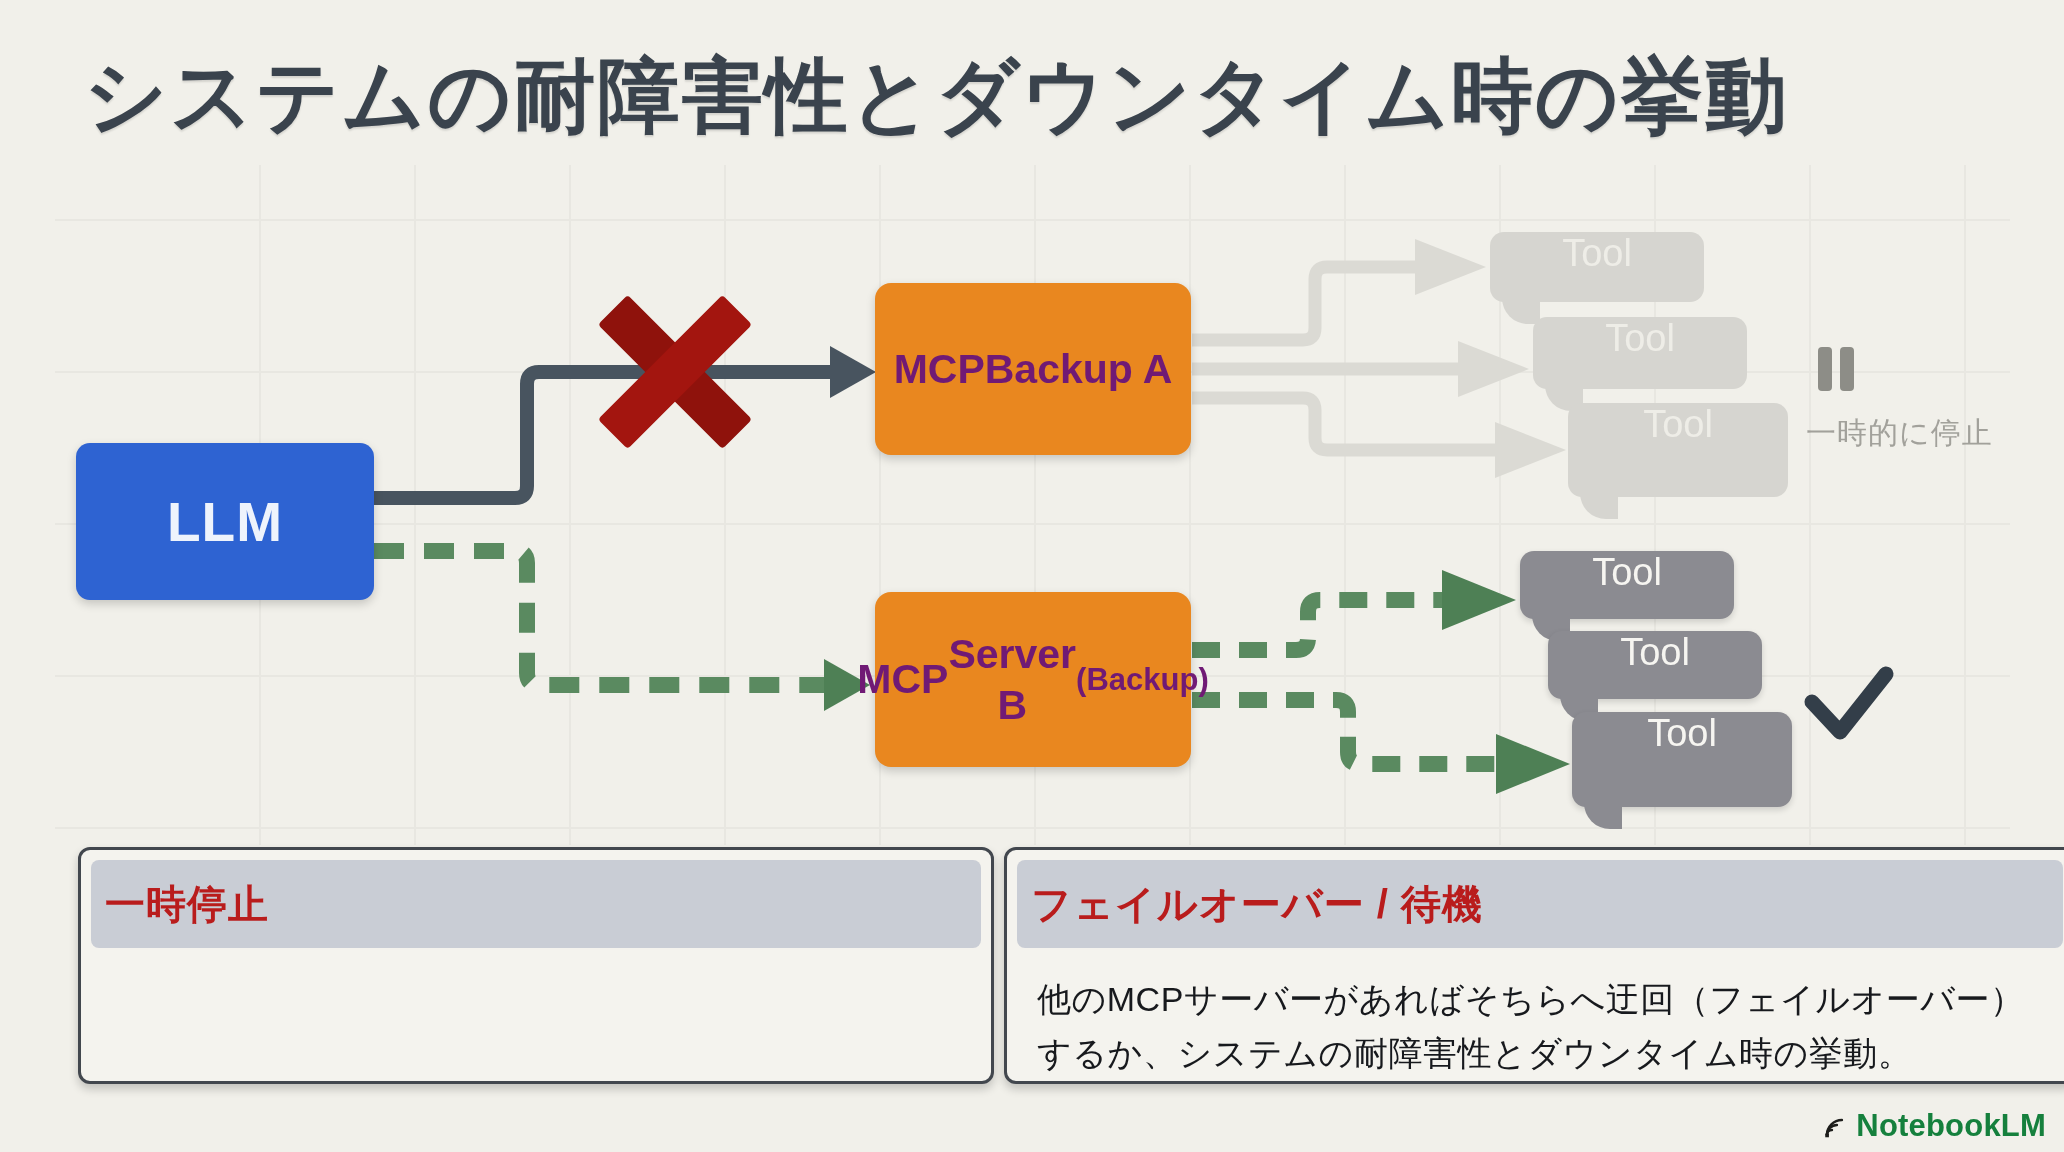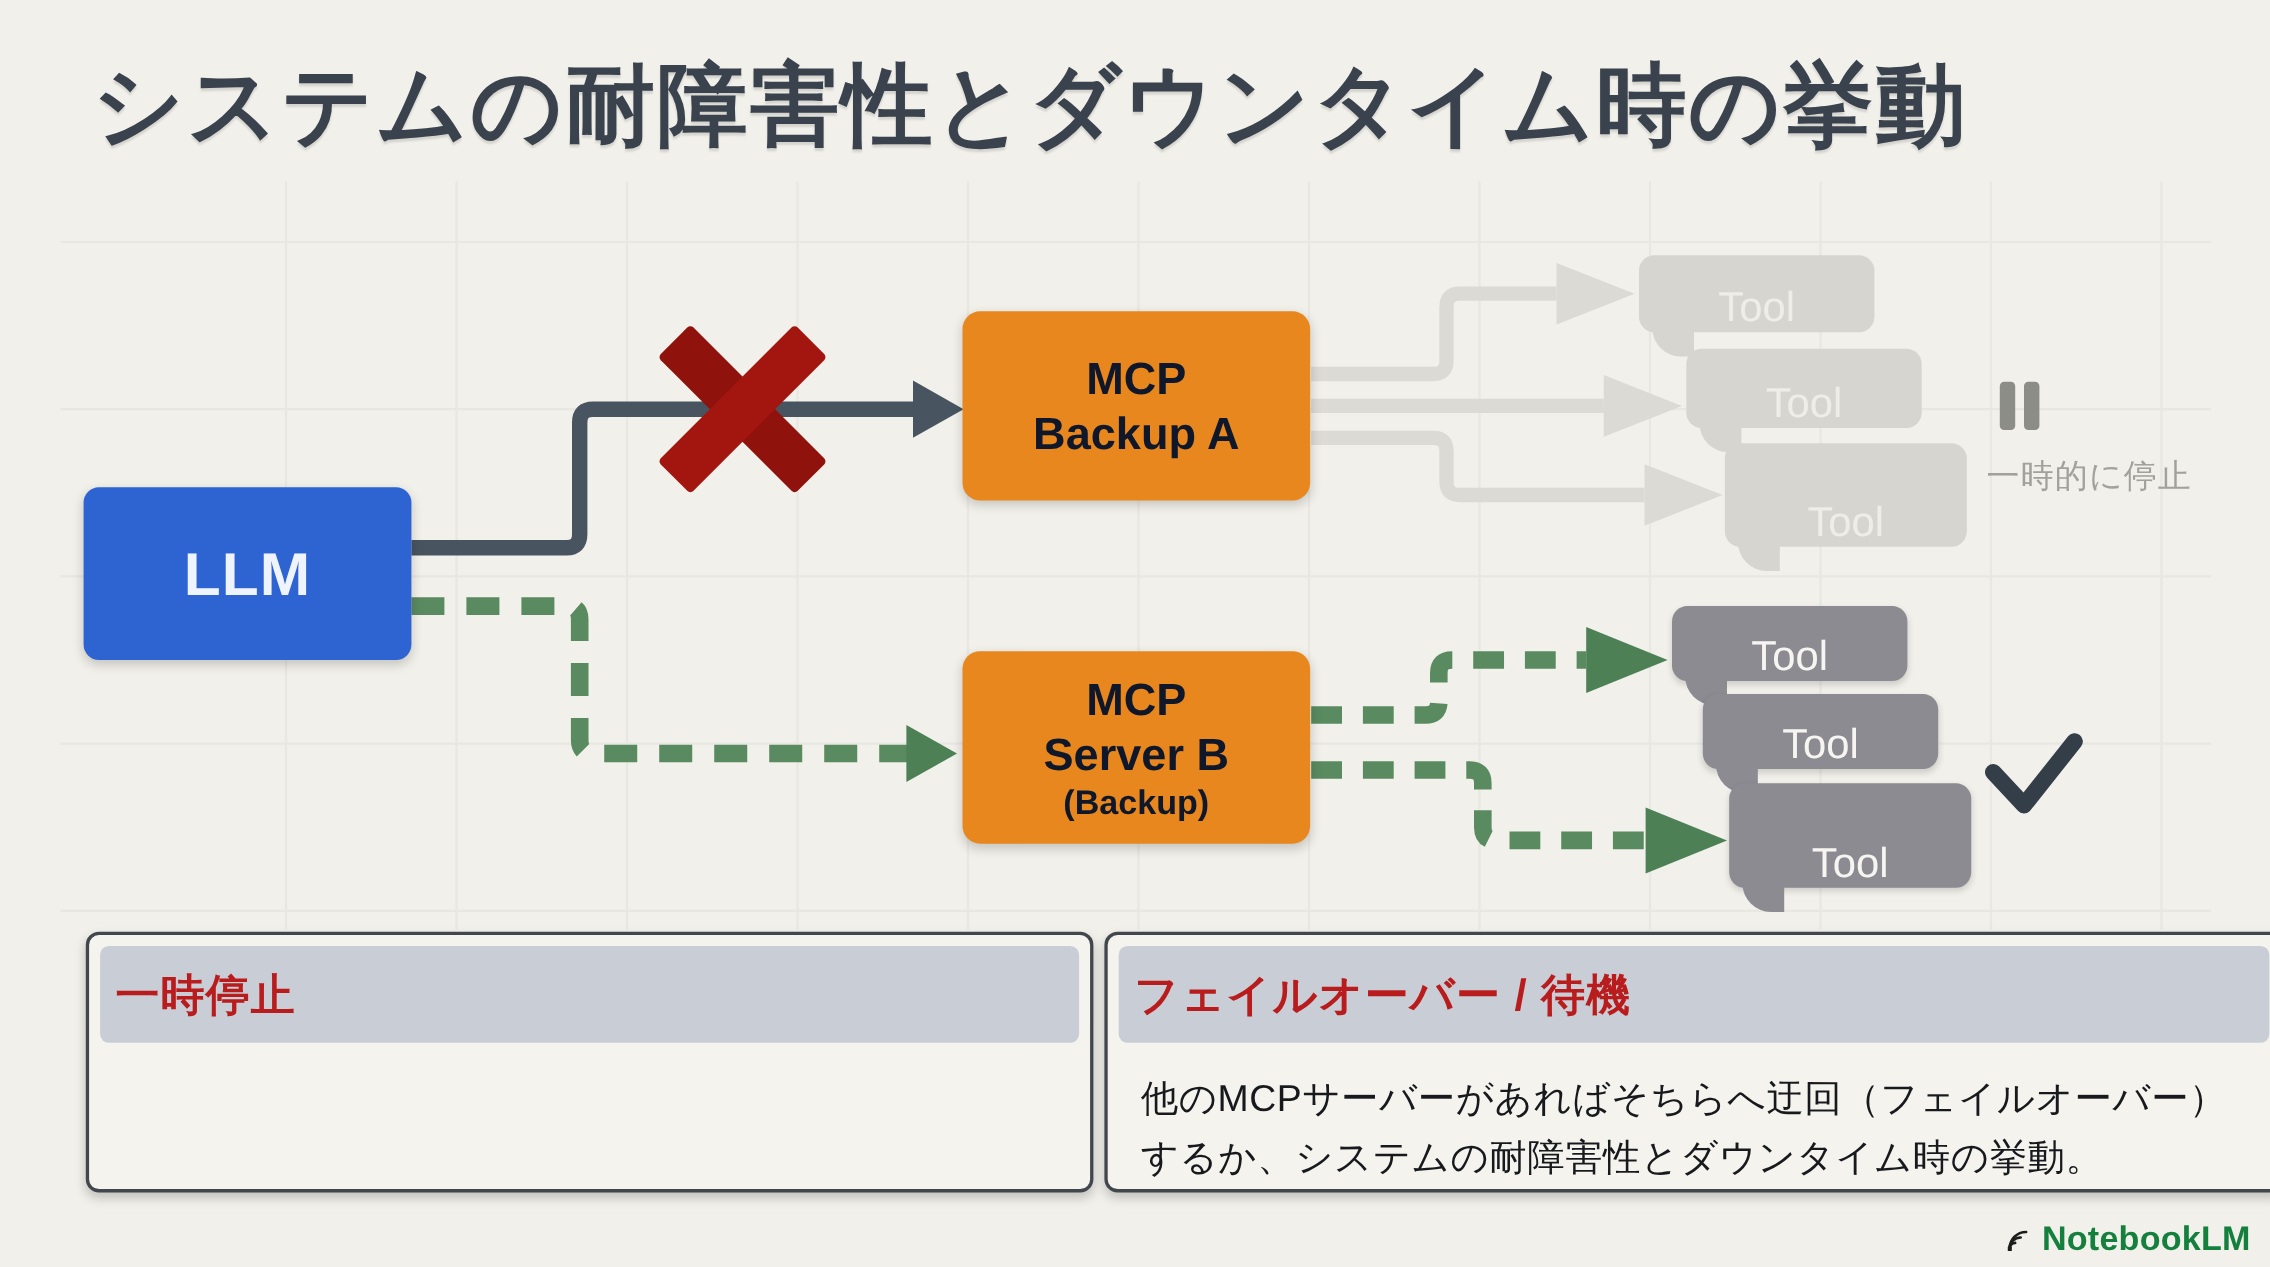--- a/index.html
+++ b/index.html
@@ -22,28 +22,28 @@
   .node{
     display:flex;align-items:center;justify-content:center;text-align:center;
     border-radius:16px;z-index:5;
     box-shadow:0 4px 10px rgba(0,0,0,0.18);
   }
   .llm{
     left:76px;top:443px;width:298px;height:157px;background:#2e63d2;
     color:#eef3fc;font-size:55px;font-weight:600;letter-spacing:1px;border-radius:14px;
   }
   .server{
-    background:#e9871f;color:#0f172a;font-weight:600;flex-direction:column;line-height:1.22;
+    background:#e9871f;color:#701a75;font-weight:600;flex-direction:row;line-height:1.22;
   }
   .server-a{left:875px;top:283px;width:316px;height:172px;font-size:41px;}
   .server-b{left:875px;top:592px;width:316px;height:175px;font-size:41px;}
   .server .sub{font-size:31px;font-weight:600;}
   
   .tool{
-    position:absolute;display:flex;align-items:flex-end;justify-content:center;
+    position:absolute;display:flex;align-items:flex-start;justify-content:center;
     border-radius:14px;font-size:38px;font-weight:500;
   }
   .tool::before{
     content:"";position:absolute;left:12px;bottom:-22px;width:38px;height:34px;
     background:inherit;border-radius:0 0 0 26px;z-index:-1;
   }
   .tool-faded{background:#d6d5d0;color:#eeede7;}
   .tool-dark{background:#8b8b91;color:#f6f5f1;box-shadow:0 3px 6px rgba(0,0,0,0.15);}
   
   .pause-label{

